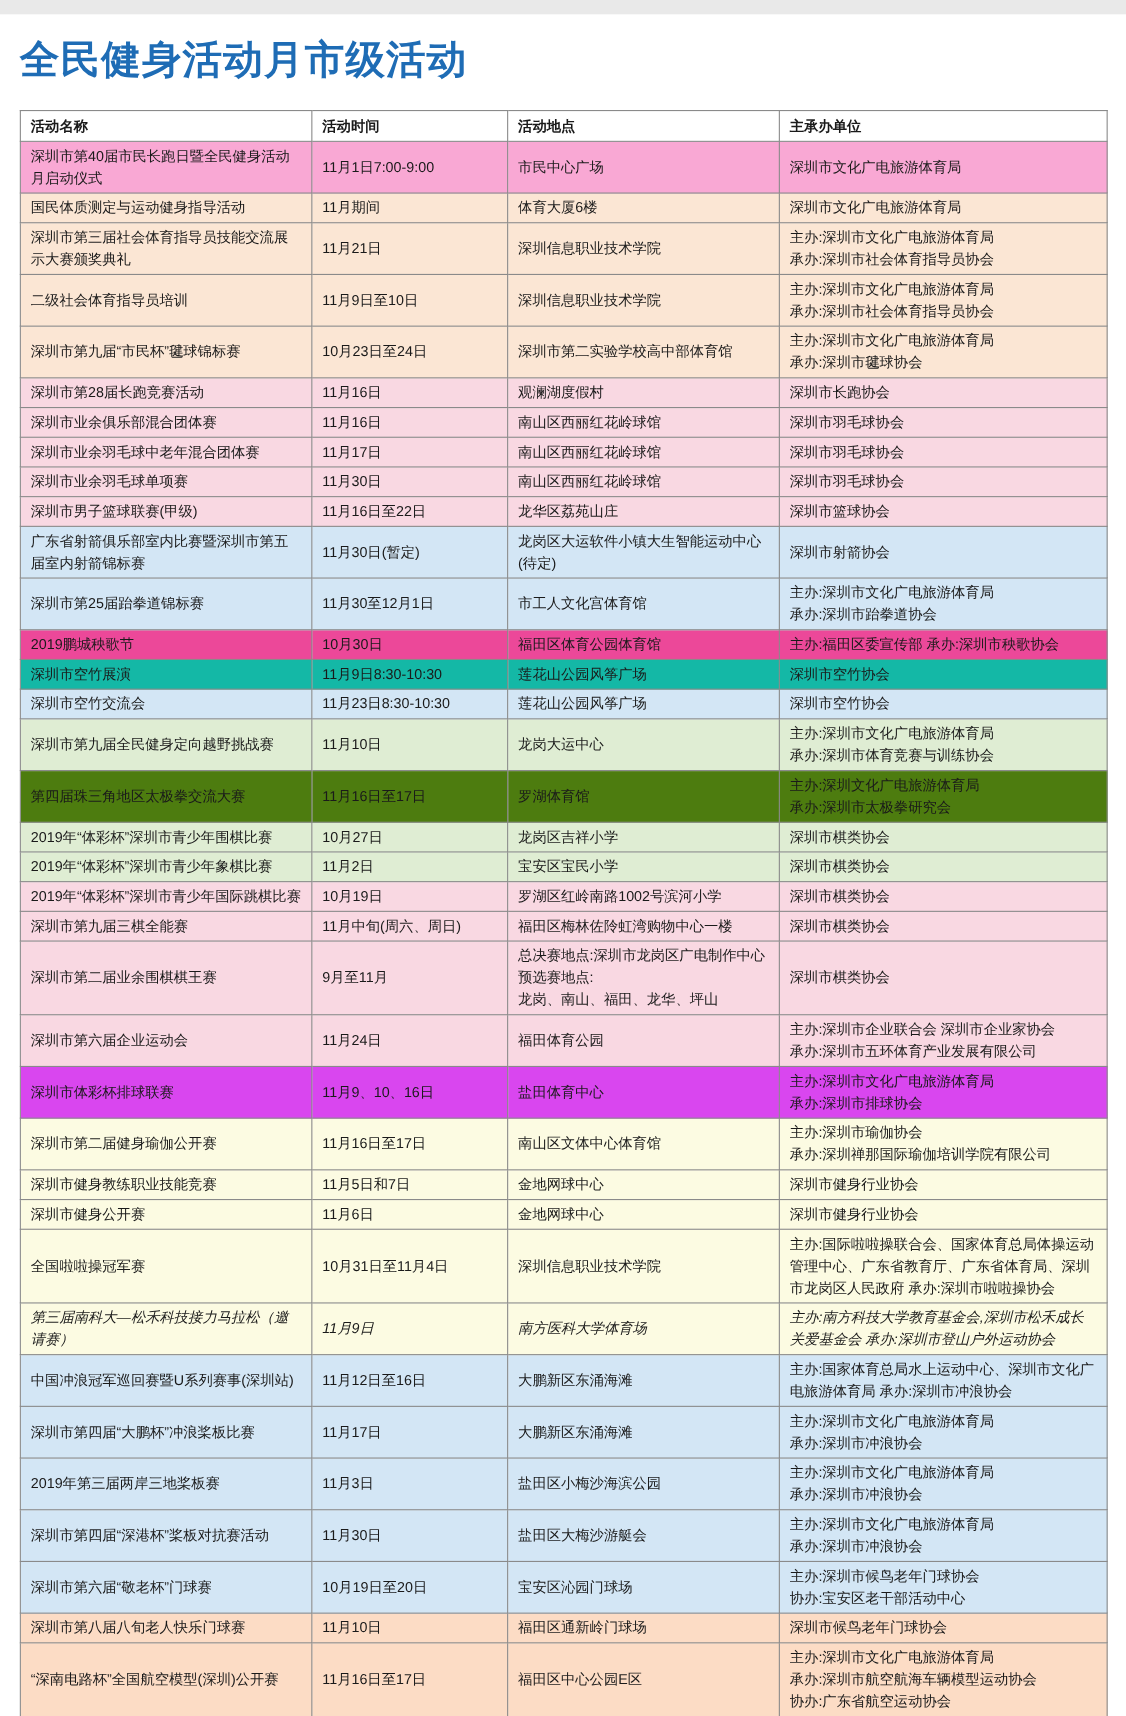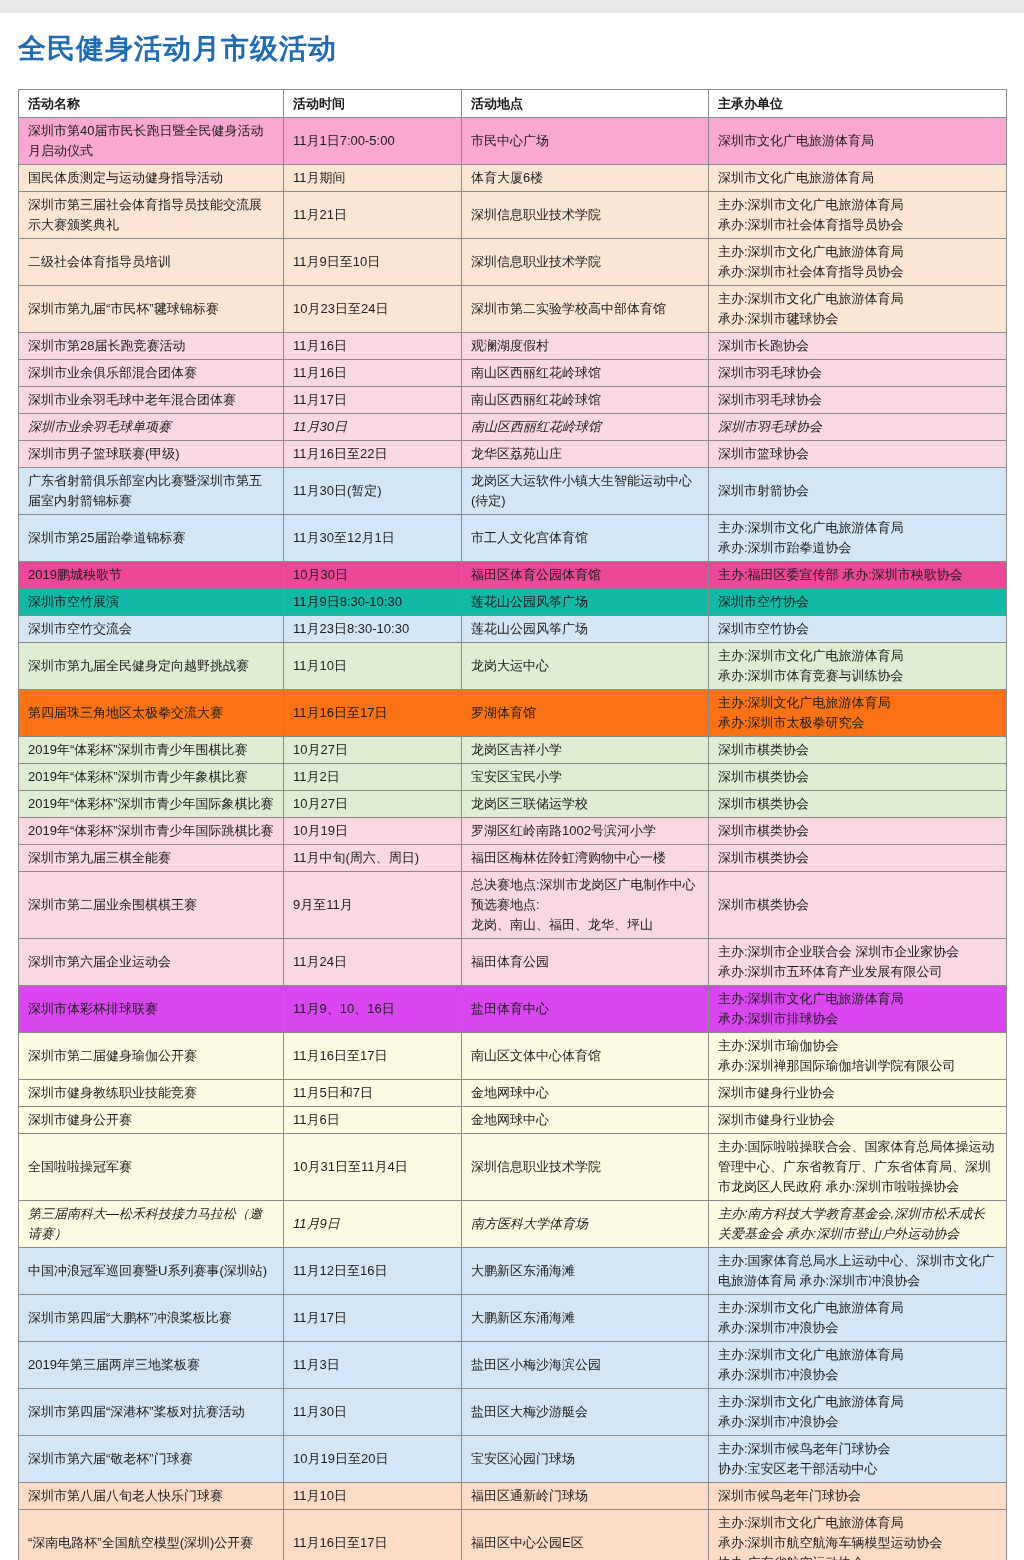--- a/index.html
+++ b/index.html
@@ -9,21 +9,21 @@
     overflow: hidden;
     background: #ffffff;
     font-family: "Liberation Sans", "DejaVu Sans", sans-serif;
   }
   .top-strip {
     width: 100%; height: 13px;
     background: #e9e9e9;
   }
   .page-title {
     color: #1e6cb5;
-    font-size: 28px;
+    font-size: 36px;
     font-weight: bold;
     margin: 17px 18px 21px 18px;
     letter-spacing: 1px;
   }
   table.activities {
     border-collapse: collapse;
     table-layout: fixed;
     width: 988px;
     margin: 0 18px;
   }
@@ -68,21 +68,21 @@
     <tr>
       <th>活动名称</th>
       <th>活动时间</th>
       <th>活动地点</th>
       <th>主承办单位</th>
     </tr>
   </thead>
   <tbody>
       <tr style="background: #f9a8d4; margin-left: 14px;">
         <td>深圳市第40届市民长跑日暨全民健身活动月启动仪式</td>
-        <td>11月1日7:00-5:00</td>
+        <td>11月1日7:00-9:00</td>
         <td>市民中心广场</td>
         <td>深圳市文化广电旅游体育局</td>
       </tr>
       <tr style="background: rgb(251, 230, 212);">
         <td>国民体质测定与运动健身指导活动</td>
         <td>11月期间</td>
         <td>体育大厦6楼</td>
         <td>深圳市文化广电旅游体育局</td>
       </tr>
       <tr style="background: rgb(251, 230, 212);">
@@ -117,21 +117,21 @@
         <td>11月16日</td>
         <td>南山区西丽红花岭球馆</td>
         <td>深圳市羽毛球协会</td>
       </tr>
       <tr style="background: rgb(249, 216, 226);">
         <td>深圳市业余羽毛球中老年混合团体赛</td>
         <td>11月17日</td>
         <td>南山区西丽红花岭球馆</td>
         <td>深圳市羽毛球协会</td>
       </tr>
-      <tr style="background: rgb(249, 216, 226); font-style: italic;">
+      <tr style="background: rgb(249, 216, 226);">
         <td>深圳市业余羽毛球单项赛</td>
         <td>11月30日</td>
         <td>南山区西丽红花岭球馆</td>
         <td>深圳市羽毛球协会</td>
       </tr>
       <tr style="background: rgb(249, 216, 226); margin-left: 45px;">
         <td>深圳市男子篮球联赛(甲级)</td>
         <td>11月16日至22日</td>
         <td>龙华区荔苑山庄</td>
         <td>深圳市篮球协会</td>
@@ -168,43 +168,37 @@
         <td>莲花山公园风筝广场</td>
         <td>深圳市空竹协会</td>
       </tr>
       <tr style="background: rgb(223, 237, 211);">
         <td>深圳市第九届全民健身定向越野挑战赛</td>
         <td>11月10日</td>
         <td>龙岗大运中心</td>
         <td>主办:深圳市文化广电旅游体育局
 承办:深圳市体育竞赛与训练协会</td>
       </tr>
-      <tr style="background: #f97316;">
+      <tr style="background: #4d7c0f;">
         <td>第四届珠三角地区太极拳交流大赛</td>
         <td>11月16日至17日</td>
         <td>罗湖体育馆</td>
         <td>主办:深圳文化广电旅游体育局
 承办:深圳市太极拳研究会</td>
       </tr>
       <tr style="background: rgb(223, 237, 211);">
         <td>2019年“体彩杯”深圳市青少年围棋比赛</td>
         <td>10月27日</td>
         <td>龙岗区吉祥小学</td>
         <td>深圳市棋类协会</td>
       </tr>
       <tr style="background: rgb(223, 237, 211);">
         <td>2019年“体彩杯”深圳市青少年象棋比赛</td>
         <td>11月2日</td>
         <td>宝安区宝民小学</td>
-        <td>深圳市棋类协会</td>
-      </tr>
-      <tr style="background: rgb(223, 237, 211);">
-        <td>2019年“体彩杯”深圳市青少年国际象棋比赛</td>
-        <td>10月27日</td>
-        <td>龙岗区三联储运学校</td>
         <td>深圳市棋类协会</td>
       </tr>
       <tr style="background: rgb(249, 216, 226);">
         <td>2019年“体彩杯”深圳市青少年国际跳棋比赛</td>
         <td>10月19日</td>
         <td>罗湖区红岭南路1002号滨河小学</td>
         <td>深圳市棋类协会</td>
       </tr>
       <tr style="background: rgb(249, 216, 226);">
         <td>深圳市第九届三棋全能赛</td>

